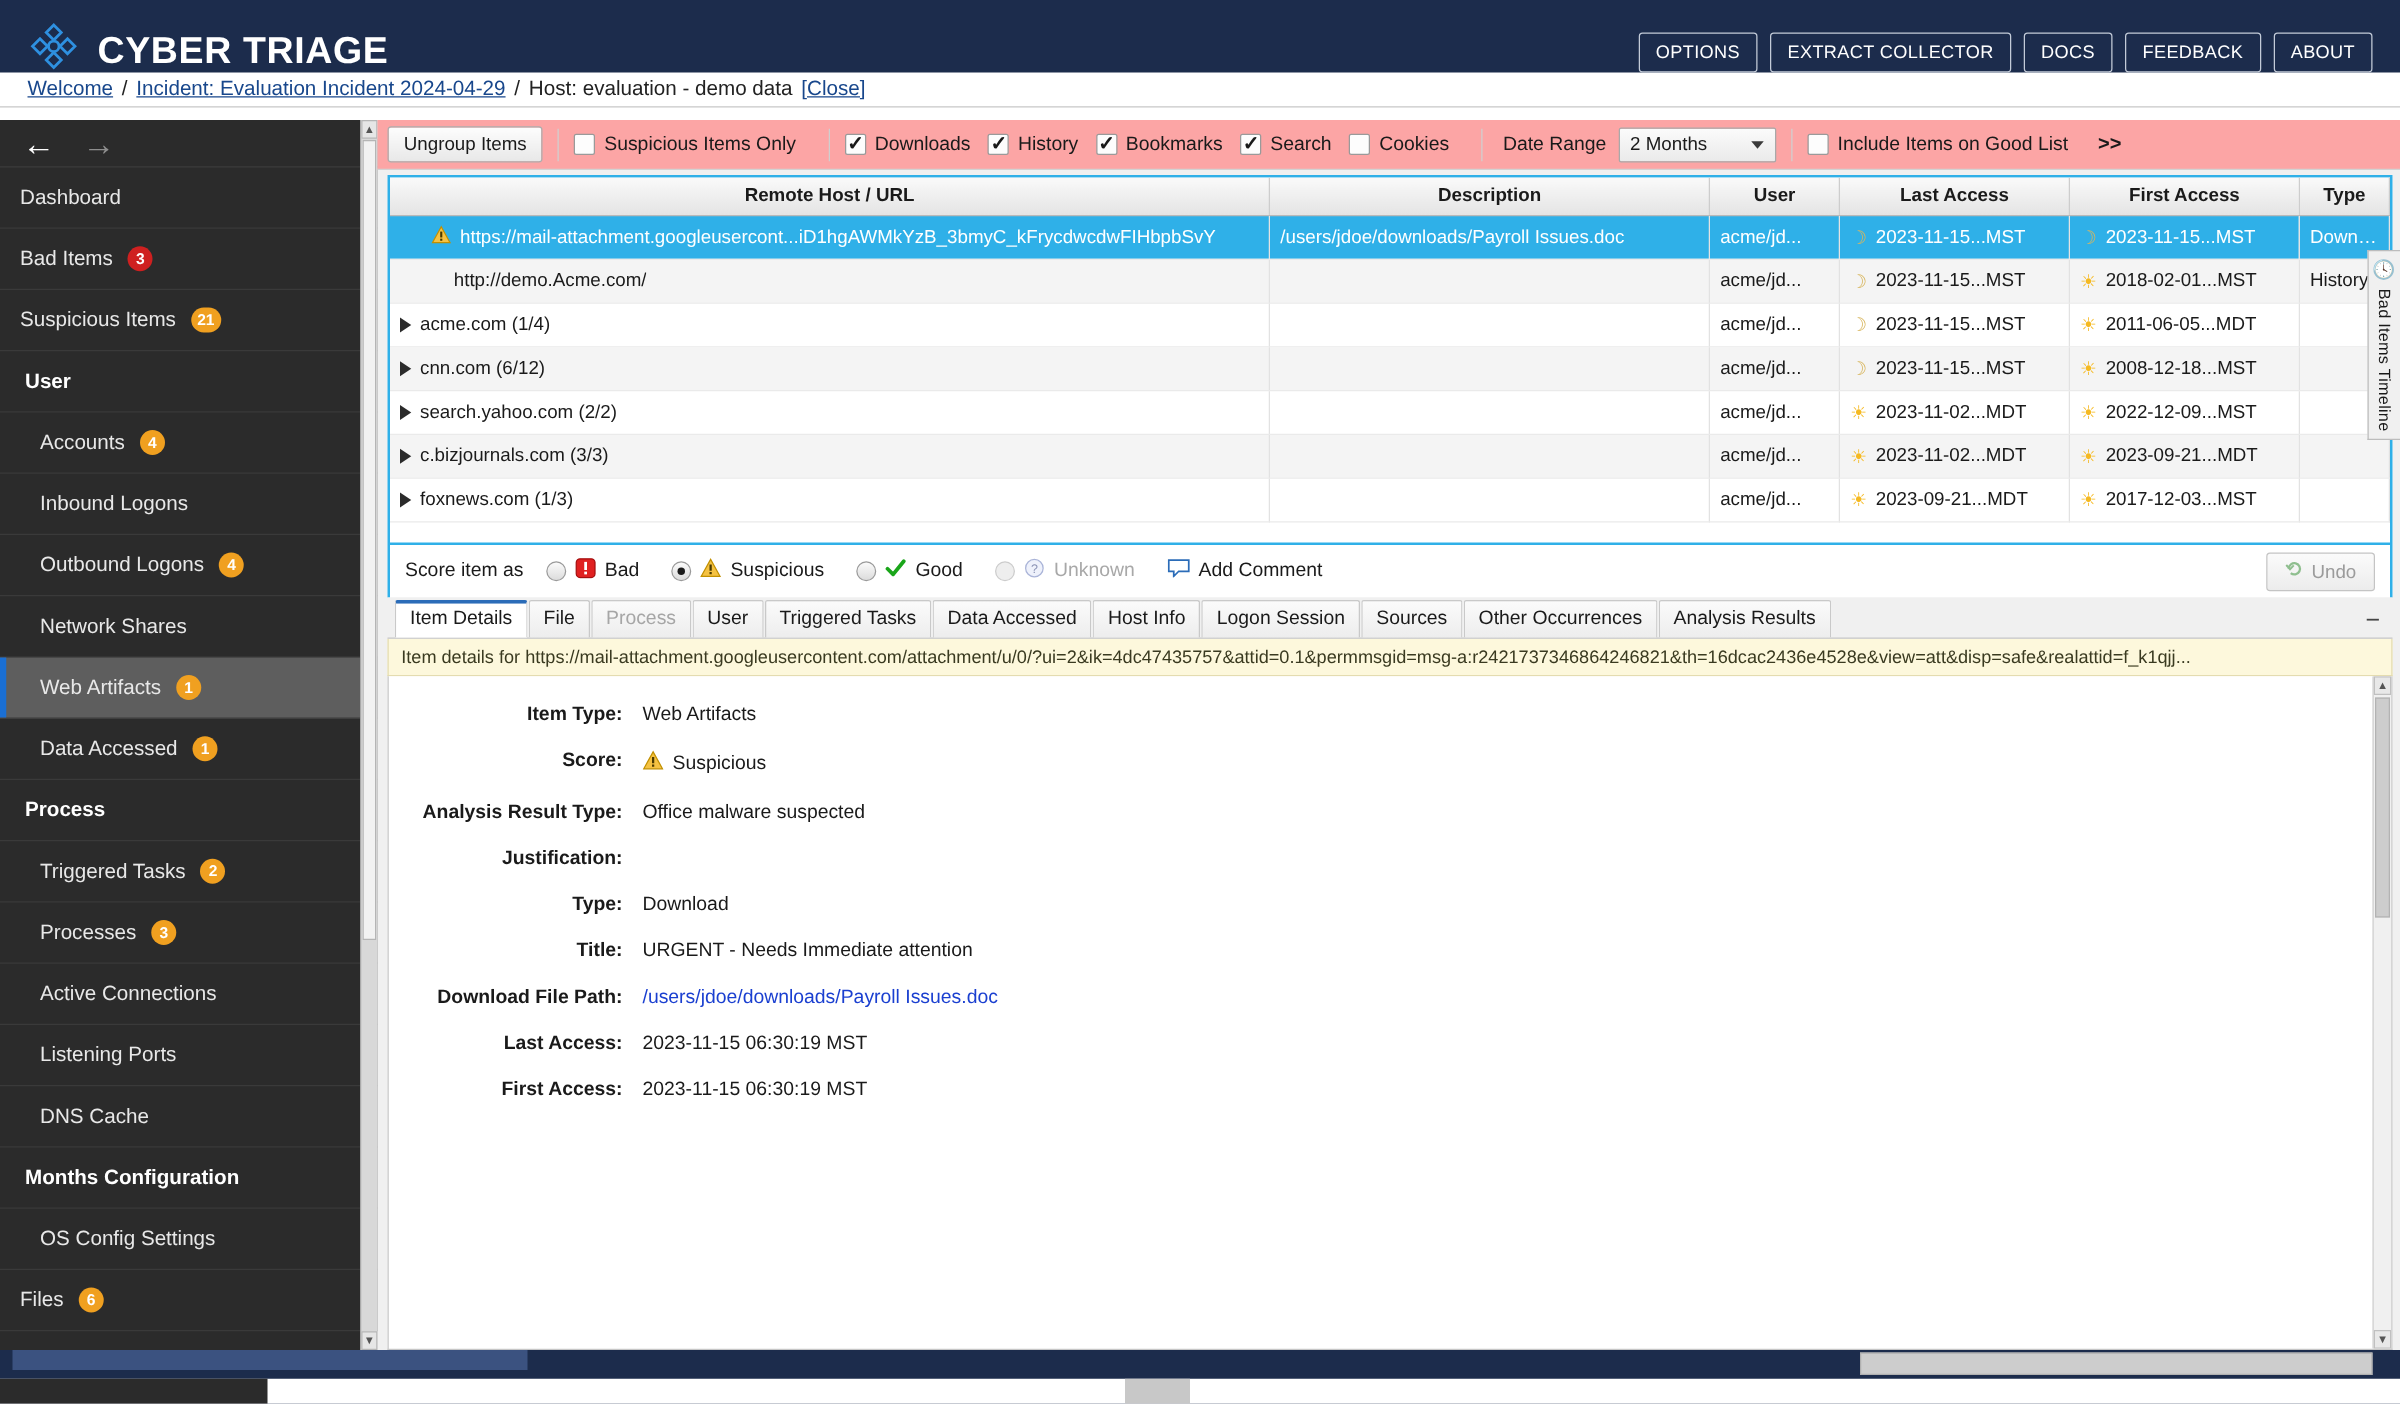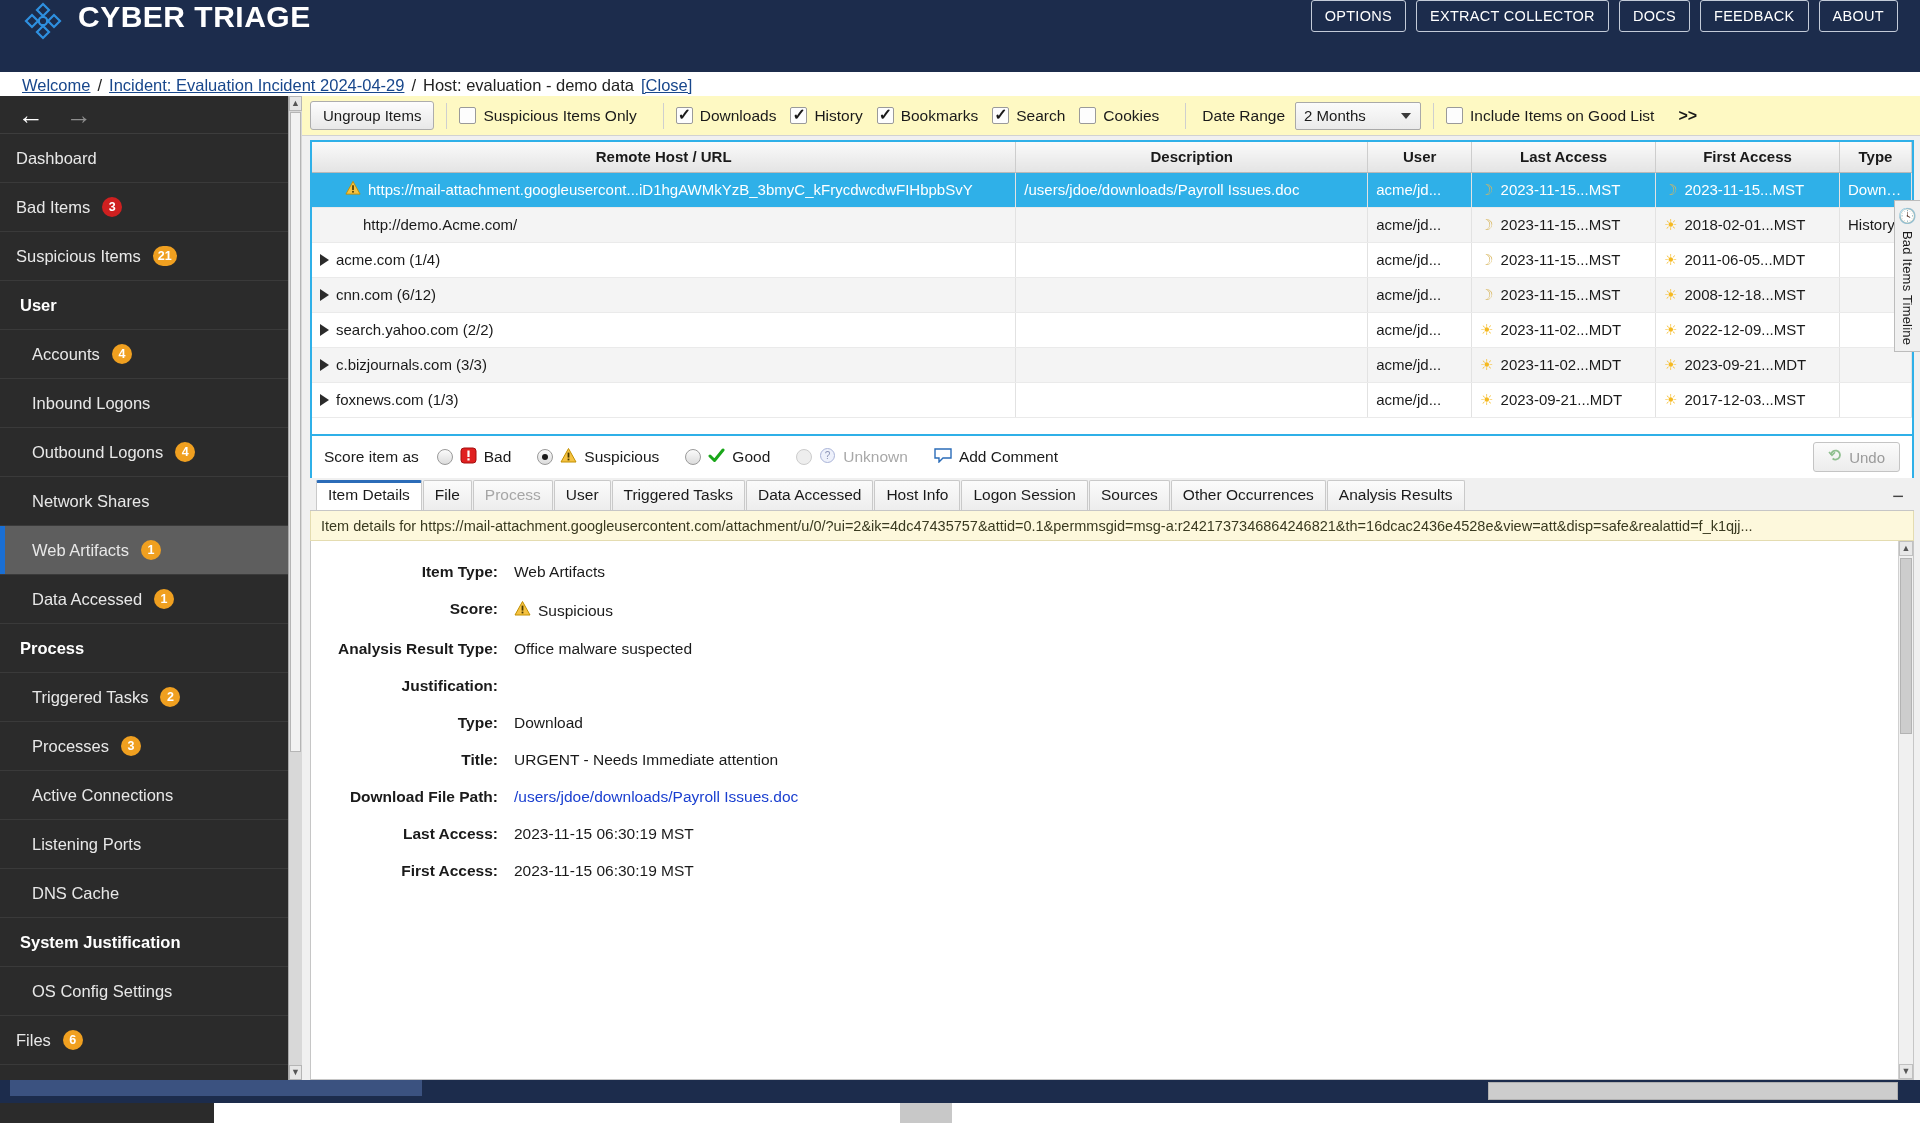--- a/index.html
+++ b/index.html
@@ -6,22 +6,22 @@
   html, body {
     width: 1920px; height: 1123px;
     font-family: "Liberation Sans", sans-serif;
     background: #ffffff;
     overflow: hidden;
   }
   body { position: relative; }
 
   
   .app-header {
-    height: 72px; background: #1c2c4c;
-    display: flex; align-items: flex-start; padding: 0 22px;
+    height: 58px; background: #1c2c4c;
+    display: flex; align-items: flex-end; padding: 0 22px;
     position: relative;
   }
   .logo-mark { width: 42px; height: 42px; flex: 0 0 42px; }
   .brand-title {
     color: #ffffff; font-size: 30px; font-weight: bold;
     letter-spacing: .5px; margin-left: 14px;
   }
   .header-buttons {
     margin-left: auto; display: flex; gap: 10px; align-items: center;
   }
@@ -104,21 +104,21 @@
 
   
   .content {
     flex: 1; background: #f0f0f0; display: flex; flex-direction: column;
     position: relative; min-width: 0;
   }
 
   
   .toolbar {
     height: 40px; display: flex; align-items: center;
-    background: #fef9c3; border-bottom: 1px solid #d2d2d2;
+    background: #fca5a5; border-bottom: 1px solid #d2d2d2;
     padding: 0 8px; gap: 0;
   }
   .tb-btn {
     border: 1px solid #adadad; background: linear-gradient(#fdfdfd,#e8e8e8);
     border-radius: 3px; font-size: 15px; padding: 5px 12px;
     font-family: "Liberation Sans", sans-serif; cursor: pointer; color:#1a1a1a;
   }
   .tb-sep { width: 1px; height: 26px; background: #cfcfcf; margin: 0 12px; }
   .chk-wrap {
     display: inline-flex; align-items: center; gap: 7px;
@@ -406,21 +406,21 @@
         <div class="nav-item indent">
           <span>Active Connections</span>
         </div>
         <div class="nav-item indent">
           <span>Listening Ports</span>
         </div>
         <div class="nav-item indent">
           <span>DNS Cache</span>
         </div>
         <div class="nav-item group">
-          <span>System Justification</span>
+          <span>Months Configuration</span>
         </div>
         <div class="nav-item indent">
           <span>OS Config Settings</span>
         </div>
         <div class="nav-item">
           <span>Files</span>
           <span class="badge orange">6</span>
         </div>
       </div>
     <div class="sb-scroll">

